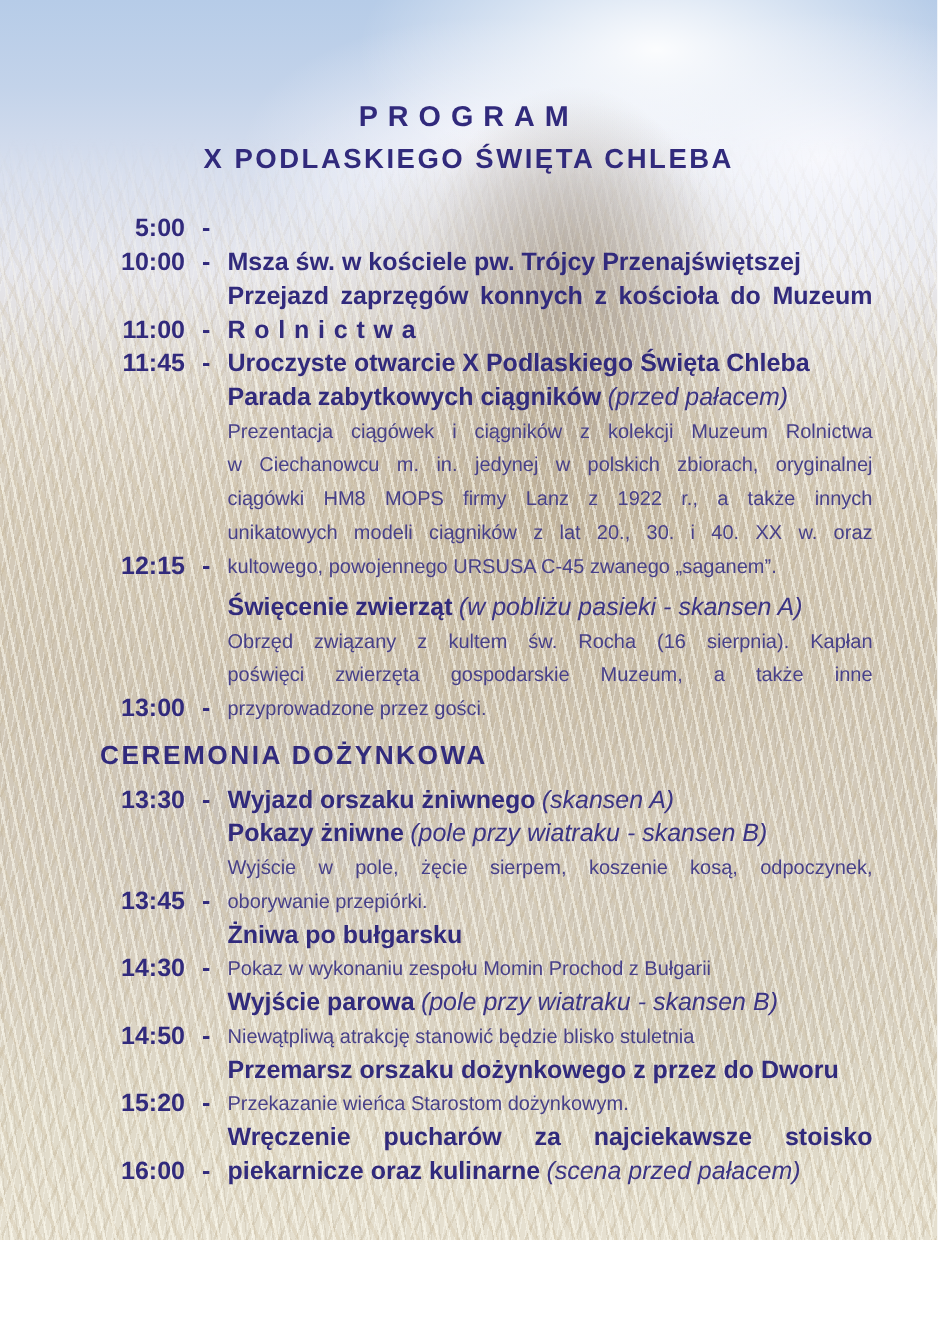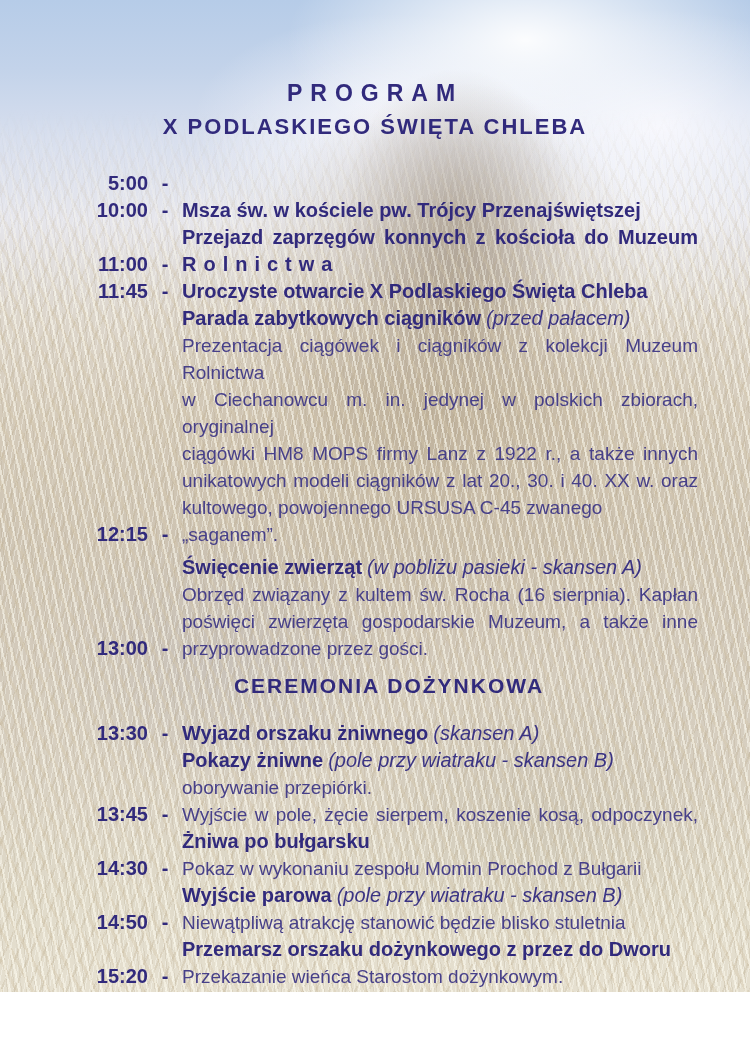--- a/index.html
+++ b/index.html
@@ -54,25 +54,25 @@
   .dash{
     flex:0 0 34px;text-align:center;font-weight:bold;font-size:20px;
     line-height:27px;color:#312a7c;
   }
   .econtent{flex:1 1 auto;min-width:0;}
   .line{font-size:20px;line-height:27px;color:#312a7c;}
   .bold{font-weight:bold;}
   .j{text-align:justify;text-align-last:justify;}
   .ls{letter-spacing:7px;}
   .note{font-style:italic;font-weight:normal;color:#3b3484;margin-left:5px;}
-  .desc{font-size:19px;line-height:27px;color:#474089;font-weight:normal;}
+  .desc{font-size:16px;line-height:27px;color:#474089;font-weight:normal;}
   .mt6{margin-top:6px;}
   .section-heading{
-    text-align:center;font-size:21px;font-weight:bold;letter-spacing:2px;
-    color:#312a7c;margin:12px 0 22px 0;
+    text-align:left;font-size:21px;font-weight:bold;letter-spacing:2px;
+    color:#312a7c;margin:12px 0 10px 0;
   }
 </style>
 </head>
 <body>
 
 <div class="page">
   <div class="haystack"></div>
   <div class="straw"></div>
 
   <div class="content-layer">
@@ -146,22 +146,22 @@
         <div class="econtent">
           <div class="line"><span class="bold">Wyjazd orszaku żniwnego</span><span class="note">(skansen A)</span></div>
         </div>
       </div>
 
       <div class="entry">
         <div class="time">13:45</div>
         <div class="dash">-</div>
         <div class="econtent">
           <div class="line"><span class="bold">Pokazy żniwne</span><span class="note">(pole przy wiatraku - skansen B)</span></div>
+          <div class="line desc j">Wyjście w pole, żęcie sierpem, koszenie kosą, odpoczynek,</div>
           <div class="line desc">oborywanie przepiórki.</div>
-          <div class="line desc j">Wyjście w pole, żęcie sierpem, koszenie kosą, odpoczynek,</div>
         </div>
       </div>
 
       <div class="entry">
         <div class="time">14:30</div>
         <div class="dash">-</div>
         <div class="econtent">
           <div class="line bold">Żniwa po bułgarsku</div>
           <div class="line desc">Pokaz w wykonaniu zespołu Momin Prochod z Bułgarii</div>
         </div>

